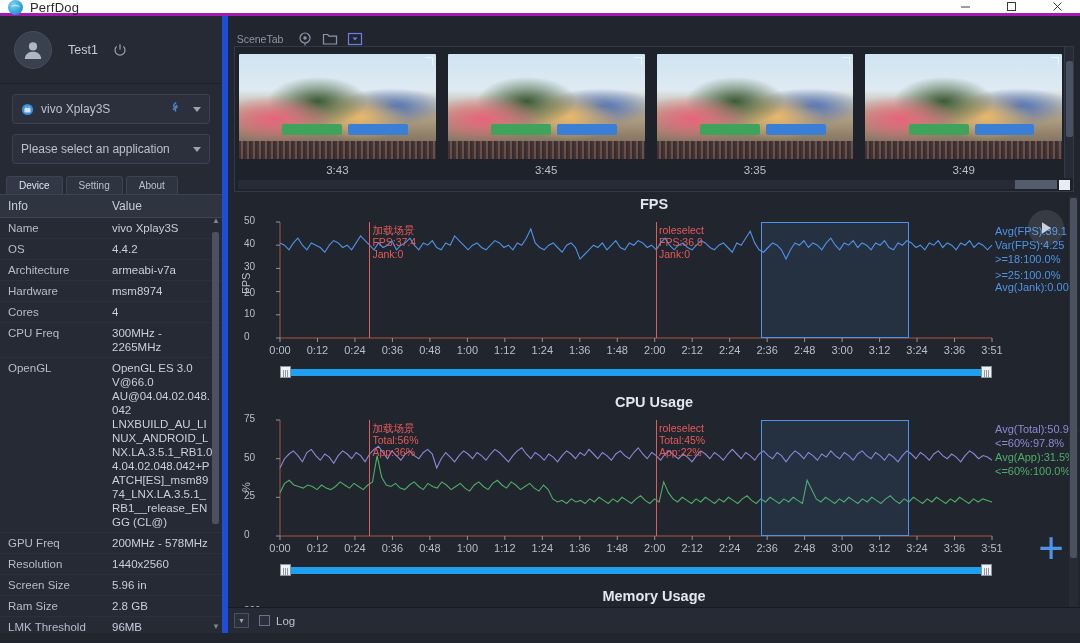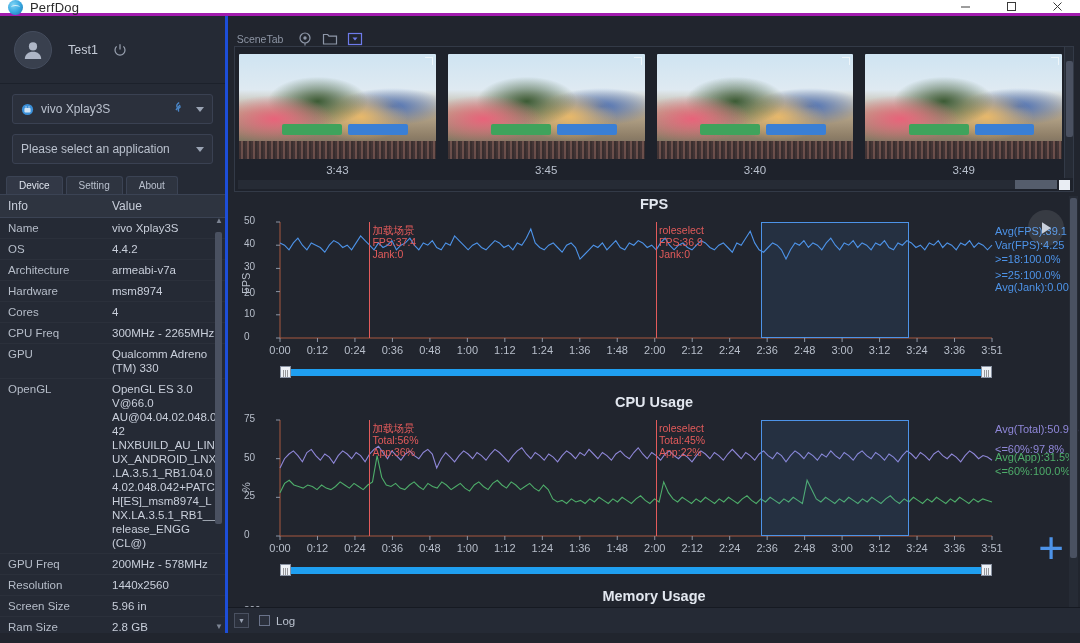--- a/index.html
+++ b/index.html
@@ -29,21 +29,21 @@
     width: 46px; height: 100%; display: flex; align-items: center; justify-content: center;
     color: #3a3a3a; font-size: 13px;
   }
 
   
   #body { display: flex; height: 617px; }
 
   
   #left {
     width: 228px; background: #252a35; flex: none;
-    display: flex; flex-direction: column; border-right: 3px solid #1d4ed8;
+    display: flex; flex-direction: column; border-right: 6px solid #1d4ed8;
   }
   #user-row { height: 68px; display: flex; align-items: center; padding-left: 14px;
               border-bottom: 1px solid #1c212b;}
   #avatar {
     width: 38px; height: 38px; border-radius: 50%; background: #39404e;
     display: flex; align-items: center; justify-content: center; flex: none;
     border: 1px solid #454d5e;
   }
   #avatar svg { display:block; }
   #user-name { color: #c4cad6; font-size: 12.5px; margin-left: 16px; }
@@ -262,24 +262,20 @@
           </div>
           <div class="trow">
             <div class="col-k">Cores</div>
             <div class="col-v">4</div>
           </div>
           <div class="trow">
             <div class="col-k">CPU Freq</div>
             <div class="col-v">300MHz - 2265MHz</div>
           </div>
           <div class="trow">
-            <div class="col-k">GPU</div>
-            <div class="col-v">Qualcomm Adreno (TM) 330</div>
-          </div>
-          <div class="trow">
             <div class="col-k">OpenGL</div>
             <div class="col-v">OpenGL ES 3.0 V@66.0 AU@04.04.02.048.042 LNXBUILD_AU_LINUX_ANDROID_LNX.LA.3.5.1_RB1.04.04.02.048.042+PATCH[ES]_msm8974_LNX.LA.3.5.1_RB1__release_ENGG (CL@)</div>
           </div>
           <div class="trow">
             <div class="col-k">GPU Freq</div>
             <div class="col-v">200MHz - 578MHz</div>
           </div>
           <div class="trow">
             <div class="col-k">Resolution</div>
             <div class="col-v">1440x2560</div>
@@ -358,21 +354,21 @@
             </div>
             <div class="thumb-cell">
               <div class="thumb-img">
                 <div class="corner"></div>
                 <div class="btnrow">
                   <div class="gbtn"></div>
                   <div class="bbtn"></div>
                 </div>
                 <div class="crowd"></div>
               </div>
-              <div class="thumb-time">3:40</div>
+              <div class="thumb-time">3:35</div>
             </div>
             <div class="thumb-cell">
               <div class="thumb-img">
                 <div class="corner"></div>
                 <div class="btnrow">
                   <div class="gbtn"></div>
                   <div class="bbtn"></div>
                 </div>
                 <div class="crowd"></div>
               </div>
@@ -543,21 +539,21 @@
               <div>Total:56%</div>
               <div>App:36%</div>
             </div>
             <div class="vline" style="left: 428.035px; top: 10px; height: 116px; background: rgb(227, 91, 91);"></div>
             <div class="annot" style="left: 431.035px; top: 12px; color: rgb(227, 91, 91);">
               <div>roleselect</div>
               <div>Total:45%</div>
               <div>App:22%</div>
             </div>
             <div class="stat" style="left: 767px; top: 12px; color: rgb(143, 135, 216);">Avg(Total):50.9%</div>
-            <div class="stat" style="left: 767px; top: 32px; color: rgb(143, 135, 216);">&lt;=60%:97.8%</div>
+            <div class="stat" style="left: 767px; top: 26px; color: rgb(143, 135, 216);">&lt;=60%:97.8%</div>
             <div class="stat" style="left: 767px; top: 40px; color: rgb(78, 173, 106);">Avg(App):31.5%</div>
             <div class="stat" style="left: 767px; top: 54px; color: rgb(78, 173, 106);">&lt;=60%:100.0%</div>
           </div>
         <div class="scrub" style="left:52px;right:88px;top:170px;">
           <div class="grip">|||</div>
           <div class="bar"></div>
           <div class="grip">|||</div>
         </div>
       </div>
 

